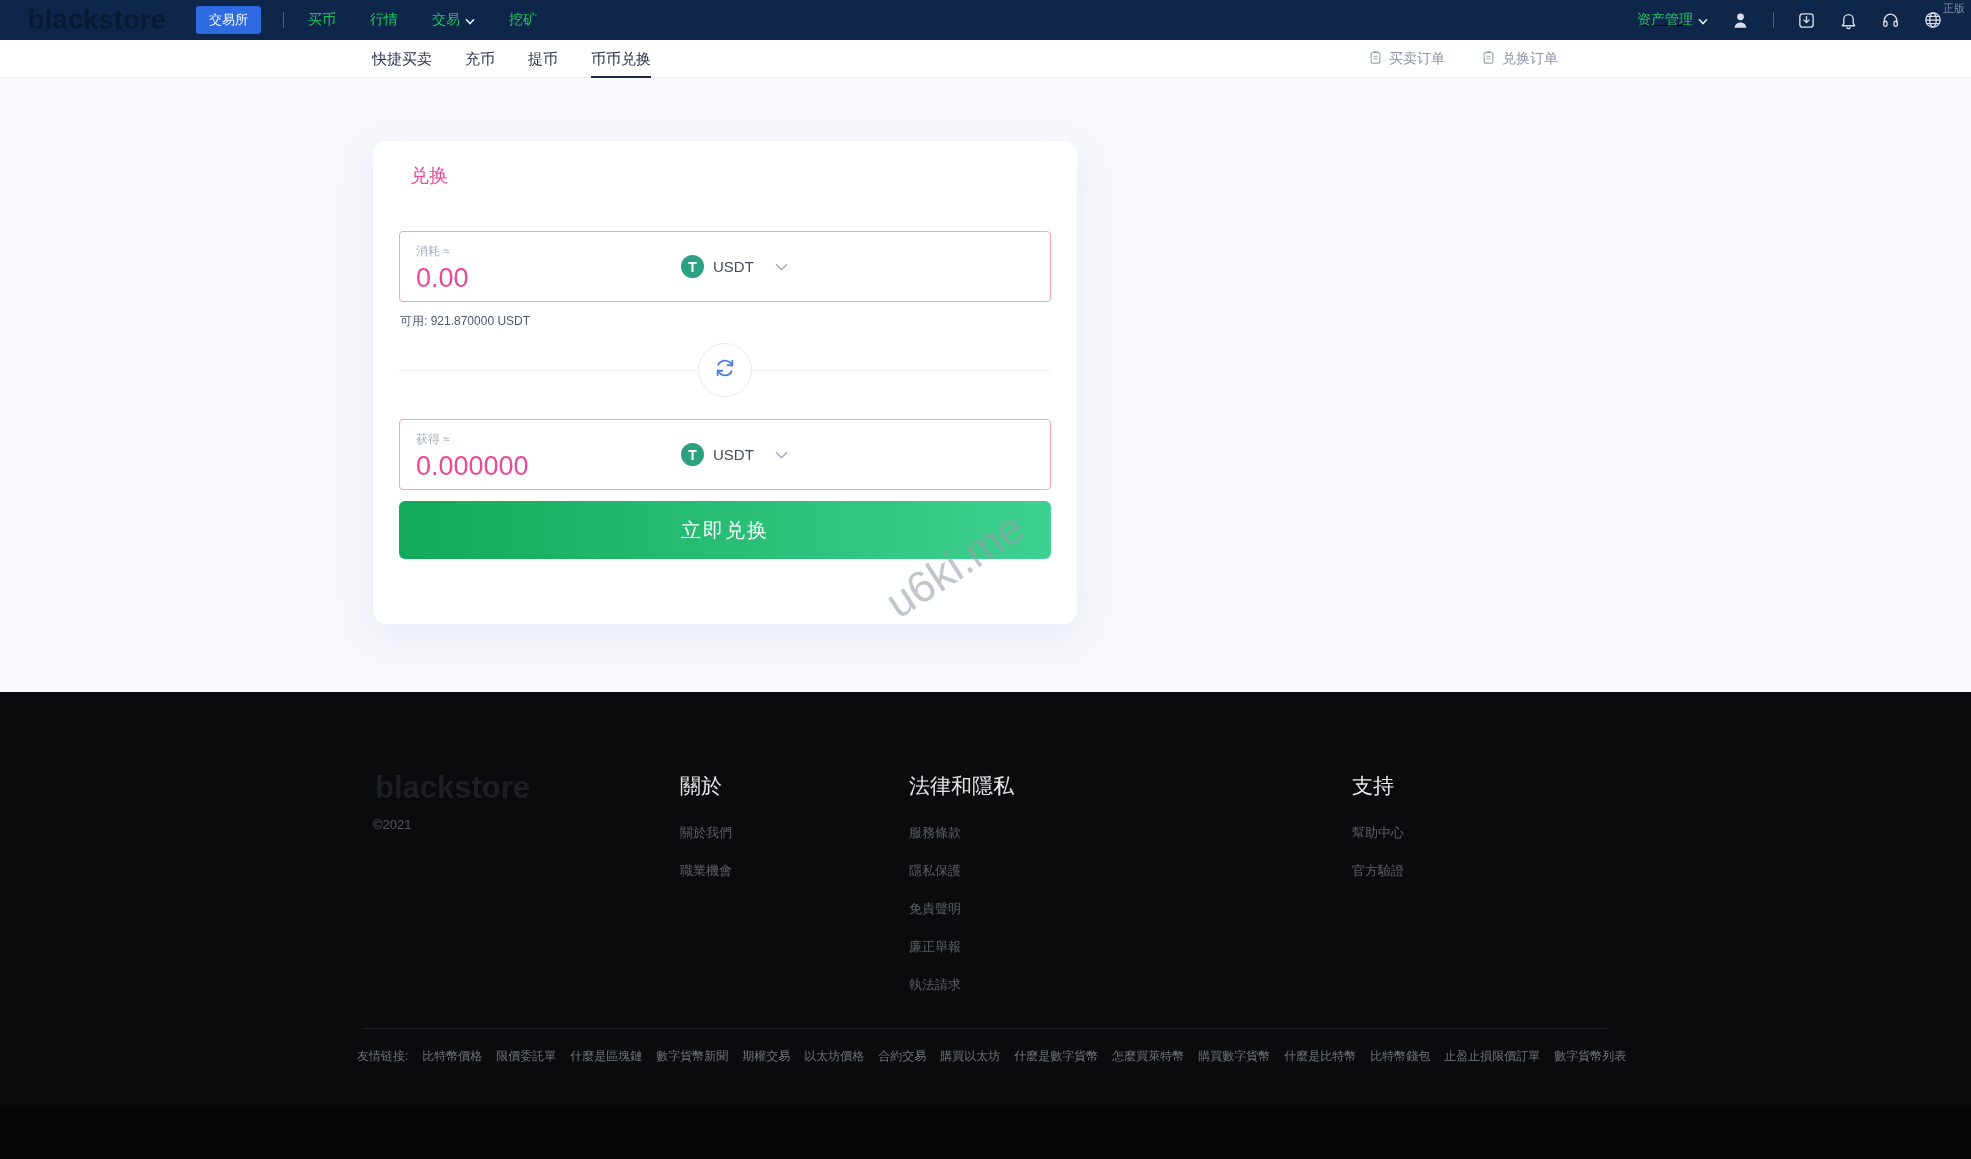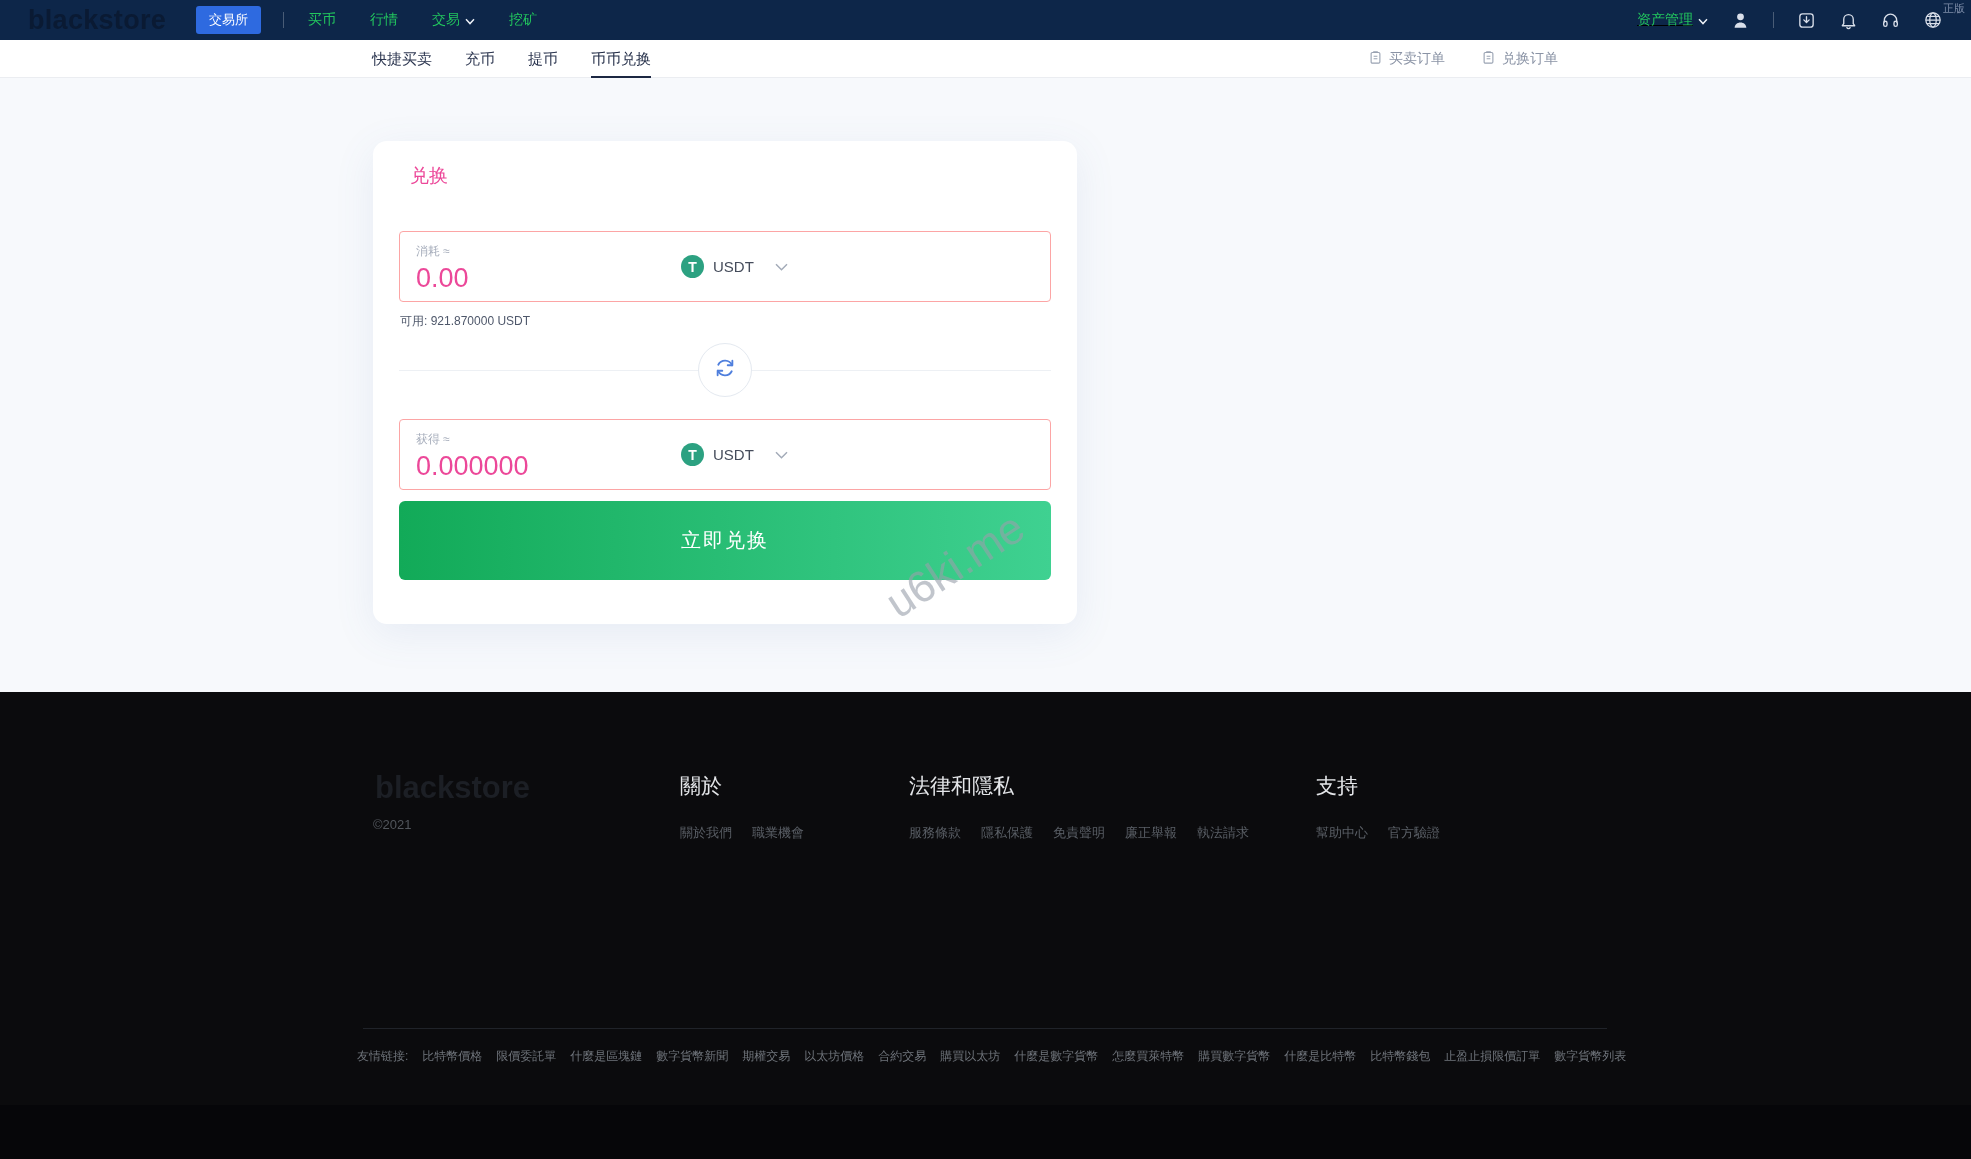--- a/index.html
+++ b/index.html
@@ -35,31 +35,31 @@
   .field.to   { top:278px; }
   .field-label { position:absolute; left:16px; top:11px; font-size:12px; color:#a6adbb; }
   .field-input { position:absolute; left:16px; top:31px; width:230px; border:none; outline:none; font-size:27px; color:#ec4899; background:transparent; font-family:inherit; }
   .token-select { position:absolute; left:281px; top:0; height:100%; display:flex; align-items:center; gap:9px; cursor:pointer; }
   .tether-icon { width:23px; height:23px; border-radius:50%; background:#2ca181; color:#fff; font-size:14px; font-weight:700; display:flex; align-items:center; justify-content:center; }
   .token-name { font-size:15px; color:#454c5b; }
   .token-chev { margin-left:12px; display:flex; align-items:center; }
   .available { position:absolute; left:27px; top:172px; font-size:12px; color:#4e576a; }
   .swap-divider { position:absolute; left:26px; top:229px; width:652px; border-top:1px solid #edf0f4; }
   .swap-btn { position:absolute; left:325px; top:202px; width:54px; height:54px; border-radius:50%; background:#fff; border:1px solid #e4e9f0; display:flex; align-items:center; justify-content:center; cursor:pointer; }
-  .submit-btn { position:absolute; left:26px; top:360px; width:652px; height:79px; border:none; border-radius:6px;
+  .submit-btn { position:absolute; left:26px; top:360px; width:652px; height:58px; border:none; border-radius:6px;
     background:linear-gradient(90deg,#12aa58,#3fd191); color:#fff; font-size:20px; letter-spacing:2px; cursor:pointer; font-family:inherit; }
   .watermark { position:absolute; left:878px; top:462px; font-size:44px; color:#99a0ab; opacity:.6; transform:rotate(-33deg); pointer-events:none; }
   
   .footer { position:absolute; top:692px; left:0; width:100%; height:467px; background:#0b0b0d; }
   .f-logo { position:absolute; left:375px; top:78px; font-size:31px; font-weight:700; color:#1c1f25; }
   .f-copy { position:absolute; left:373px; top:125px; font-size:13px; color:#52565c; }
   .f-col { position:absolute; top:80px; }
-  .f-col-0 { left:680px; } .f-col-1 { left:909px; } .f-col-2 { left:1138px; } .f-col-3 { left:1316px; }
+  .f-col-0 { left:680px; } .f-col-1 { left:909px; } .f-col-2 { left:1138px; } .f-col-3 { left:1352px; }
   .f-col-title { font-size:21px; color:#e4e6e9; font-weight:500; }
-  .f-col-links { margin-top:24px; display:flex; flex-direction:row; gap:20px; }
+  .f-col-links { margin-top:24px; display:flex; flex-direction:column; gap:20px; }
   .f-link { font-size:13px; color:#5a5f66; cursor:pointer; }
   .f-divider { position:absolute; left:363px; top:336px; width:1244px; border-top:1px solid #202329; }
   .f-links-row { position:absolute; left:357px; top:356px; display:flex; gap:14px; font-size:12px; color:#6c7178; white-space:nowrap; }
   .friend-link { color:#70757c; cursor:pointer; }
   .f-bottom { position:absolute; left:0; bottom:0; width:100%; height:54px; background:#060609; }
 </style>
 </head>
 <body>
 
 <div class="navbar">

